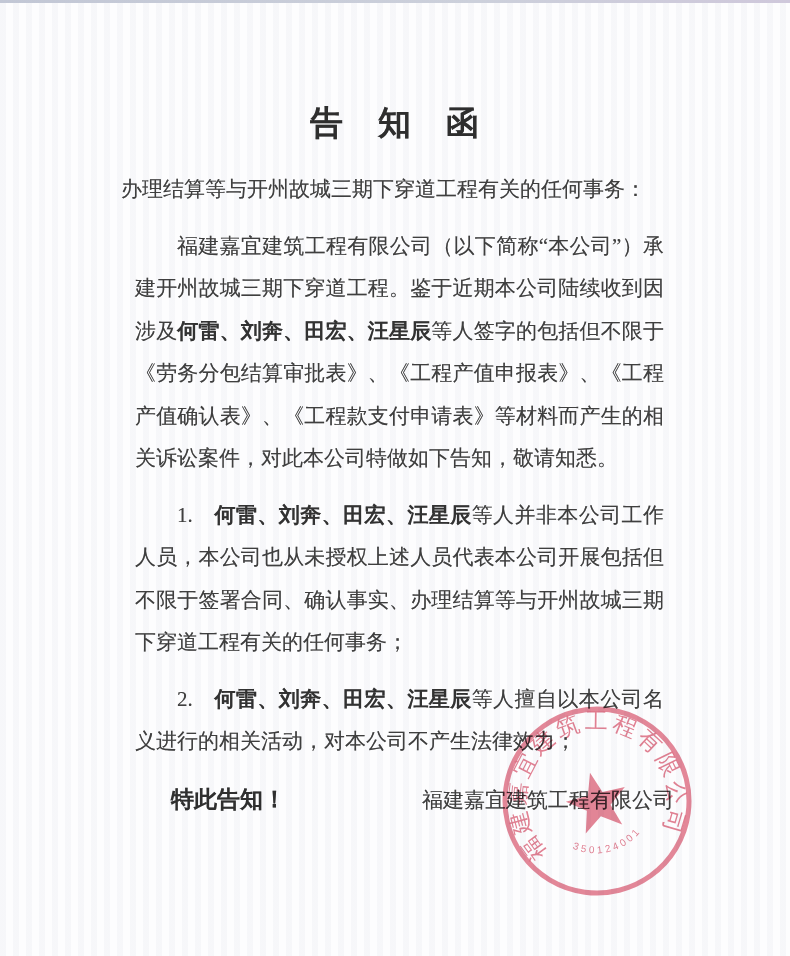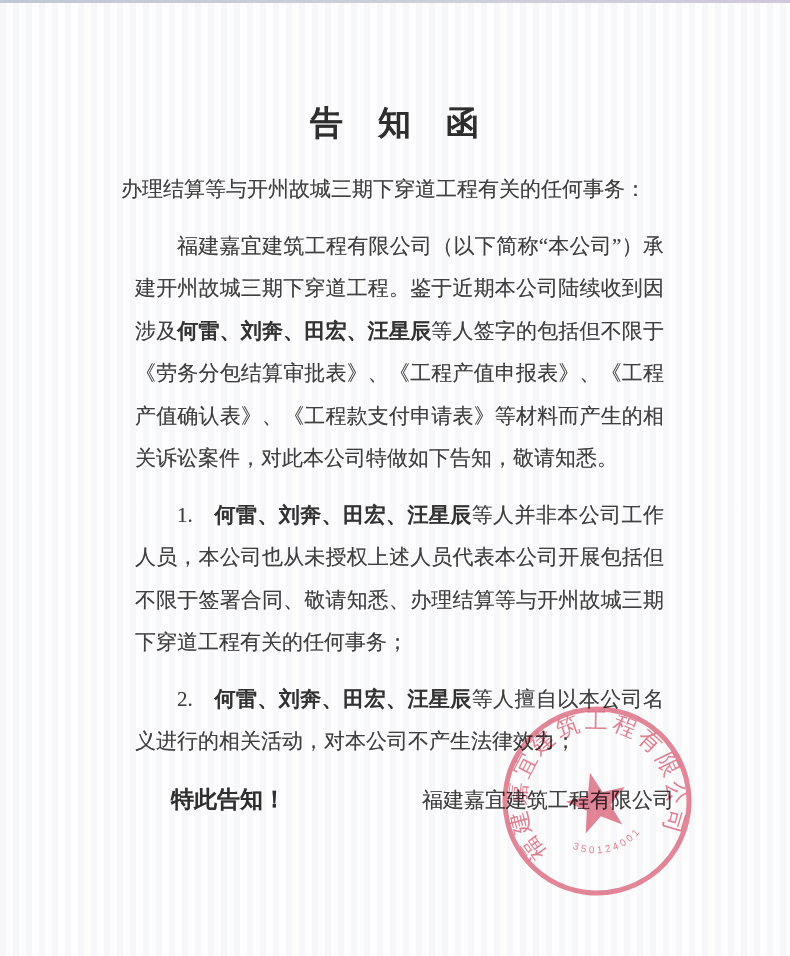--- a/index.html
+++ b/index.html
@@ -100,21 +100,21 @@
   <div class="top-edge"></div>
 
   <h1 class="title">告　知　函</h1>
 
   <div class="content">
 
     <p class="recipient">办理结算等与开州故城三期下穿道工程有关的任何事务：</p>
 
     <p class="para"><span>福建嘉宜建筑工程有限公司（以下简称“本公司”）承建开州故城三期下穿道工程。鉴于近期本公司陆续收到因涉及</span><span class="bold">何雷、刘奔、田宏、汪星辰</span><span>等人签字的包括但不限于《劳务分包结算审批表》、《工程产值申报表》、《工程产值确认表》、《工程款支付申请表》等材料而产生的相关诉讼案件，对此本公司特做如下告知，敬请知悉。</span></p>
 
-    <p class="para"><span>1.　</span><span class="bold">何雷、刘奔、田宏、汪星辰</span><span>等人并非本公司工作人员，本公司也从未授权上述人员代表本公司开展包括但不限于签署合同、敬请知悉、办理结算等与开州故城三期下穿道工程有关的任何事务；</span></p>
+    <p class="para"><span>1.　</span><span class="bold">何雷、刘奔、田宏、汪星辰</span><span>等人并非本公司工作人员，本公司也从未授权上述人员代表本公司开展包括但不限于签署合同、确认事实、办理结算等与开州故城三期下穿道工程有关的任何事务；</span></p>
 
     <p class="para"><span>2.　</span><span class="bold">何雷、刘奔、田宏、汪星辰</span><span>等人擅自以本公司名义进行的相关活动，对本公司不产生法律效力；</span></p>
 
 
     <p class="closing">特此告知！</p>
 
   </div>
 
   <div class="signature">
     <div class="company">福建嘉宜建筑工程有限公司</div>

